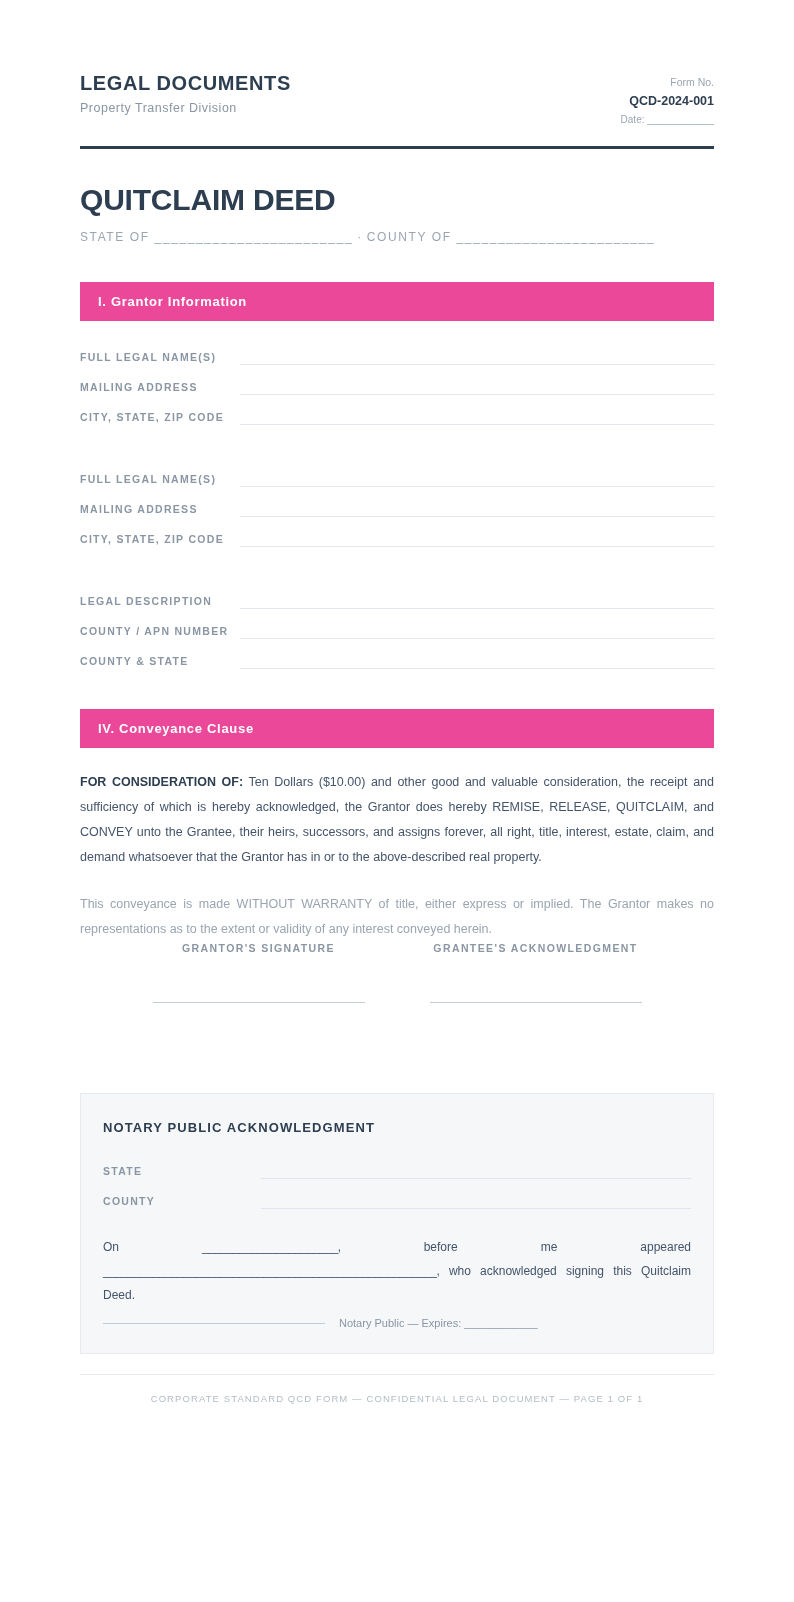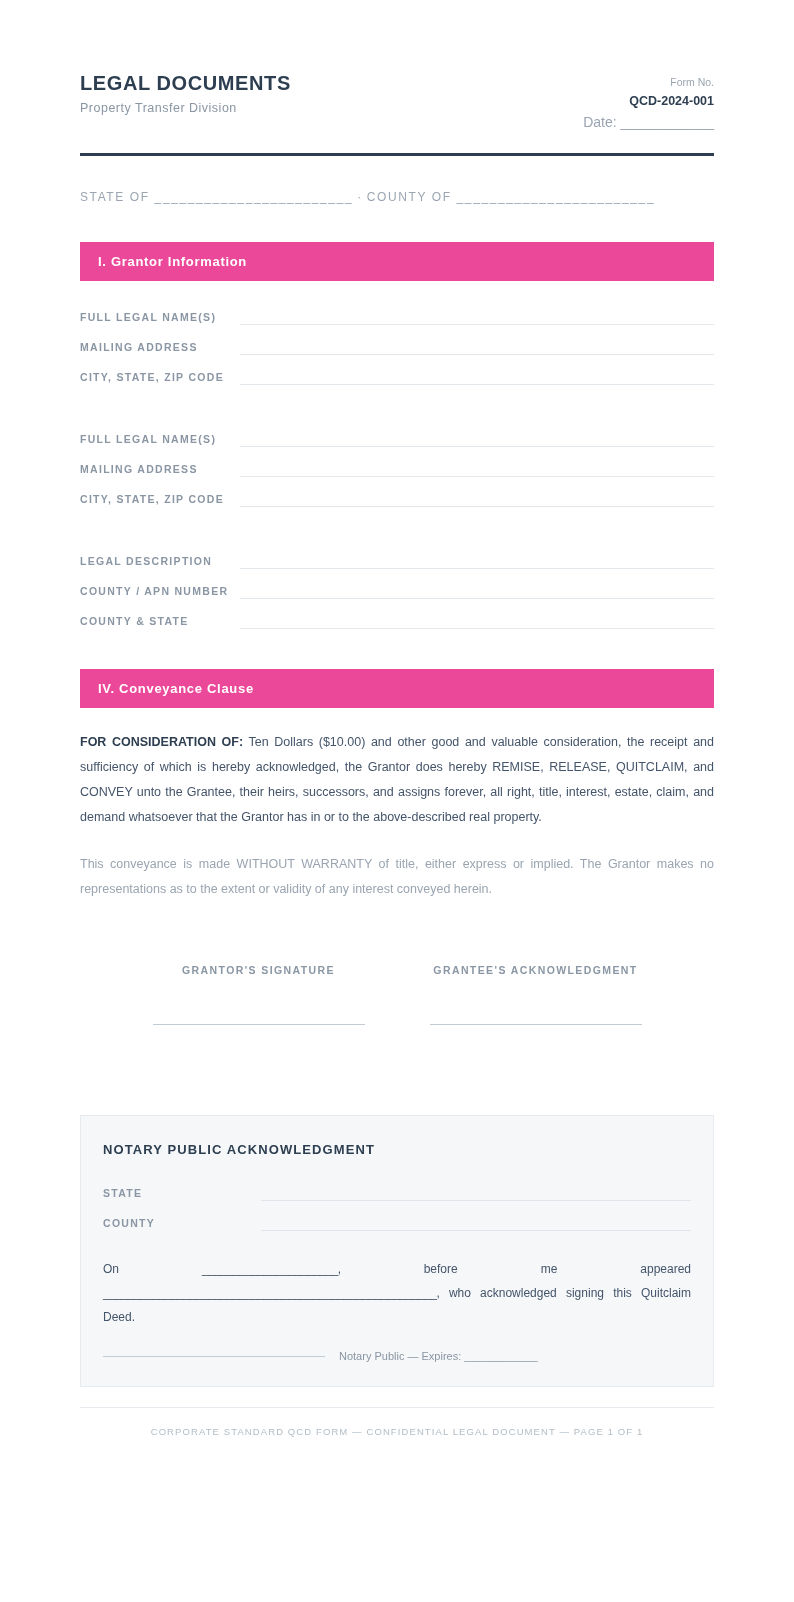--- a/index.html
+++ b/index.html
@@ -52,21 +52,21 @@
     color: #9aa5b1;
     line-height: 1.5;
   }
   .form-meta-value {
     font-size: 12.5px;
     font-weight: bold;
     color: #2d3e50;
     line-height: 1.6;
   }
   .form-meta-date {
-    font-size: 14px;
+    font-size: 10px;
     color: #9aa5b1;
     line-height: 1.7;
     white-space: nowrap;
   }
   .rule-thick {
     border-top: 3px solid #2d3e50;
     margin-bottom: 34px;
   }
 
   
@@ -136,21 +136,20 @@
     font-size: 12.5px;
     line-height: 2.0;
     color: #9aa5b1;
     text-align: justify;
     margin: 0;
   }
 
   
   .signature-block {
     display: flex;
-    margin-top: 62px;
     padding: 0 40px;
   }
   .sig-col {
     flex: 1 1 50%;
     text-align: center;
   }
   .sig-caption {
     font-size: 10.5px;
     font-weight: bold;
     letter-spacing: 1.4px;
@@ -185,21 +184,21 @@
     font-size: 12px;
     line-height: 2.0;
     color: #44546a;
     text-align: justify;
     margin: 18px 0 0 0;
   }
   .notary-statement .blank-sm { letter-spacing: -0.5px; }
   .notary-sign-row {
     display: flex;
     align-items: baseline;
-    margin-top: 21px;
+    margin-top: 10px;
     font-size: 11px;
     color: #8a96a3;
   }
   .notary-sign-line {
     width: 222px;
     flex: 0 0 222px;
     border-bottom: 1px solid #c3cbd4;
     height: 1px;
     position: relative;
     top: -3px;
@@ -232,20 +231,21 @@
       <div class="brand-sub">Property Transfer Division</div>
     </div>
     <div class="form-meta">
       <div class="form-meta-label">Form No.</div>
       <div class="form-meta-value">QCD-2024-001</div>
       <div class="form-meta-date">Date: ____________</div>
     </div>
   </div>
   <div class="rule-thick"></div>
 
+  <h1 class="doc-title">QUITCLAIM DEED</h1>
   <div class="jurisdiction">
     <span>STATE OF ________________________</span><span class="jur-dot">·</span><span>COUNTY OF ________________________</span>
   </div>
 
   <div class="section-bar">I. Grantor Information</div>
   <div class="fields">
     <div class="field-row">
       <div class="field-label">FULL LEGAL NAME(S)</div>
       <div class="field-line"></div>
     </div>

